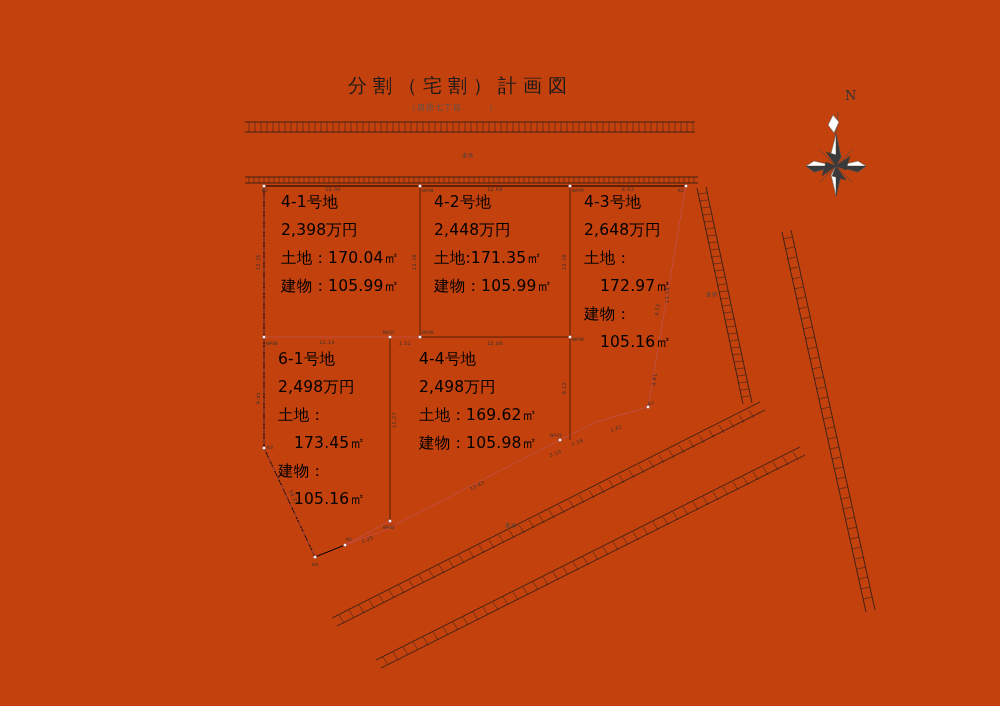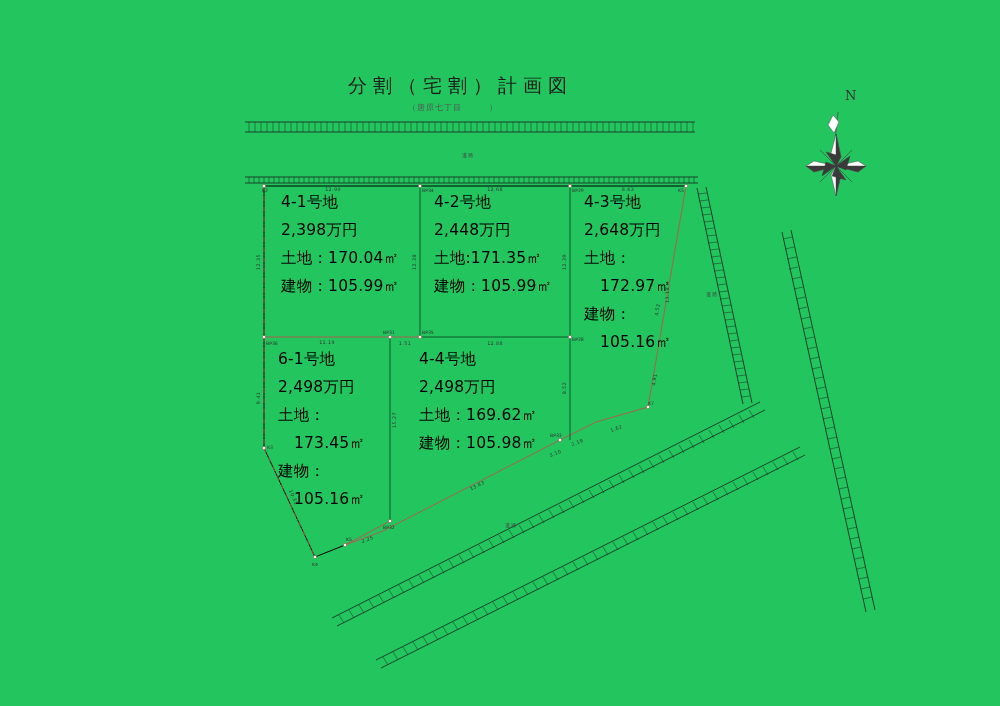--- a/index.html
+++ b/index.html
@@ -12,21 +12,21 @@
     height: 706px;
     position: relative;
     font-family: "Liberation Sans", "DejaVu Sans", sans-serif;
     overflow: hidden;
   }
   #page {
     position: absolute;
     inset: 0;
     width: 1000px;
     height: 706px;
-    background: #22c55e;
+    background: #c2410c;
   }
   svg#plan {
     position: absolute;
     left: 0;
     top: 0;
     width: 1000px;
     height: 706px;
     display: block;
   }
   

